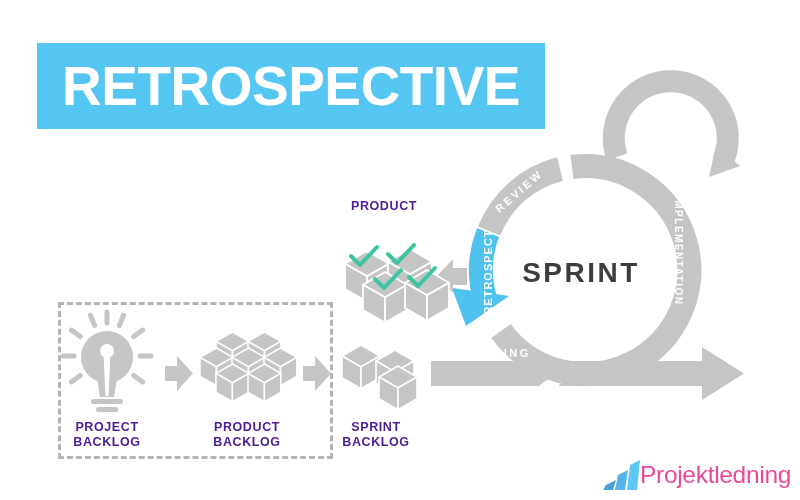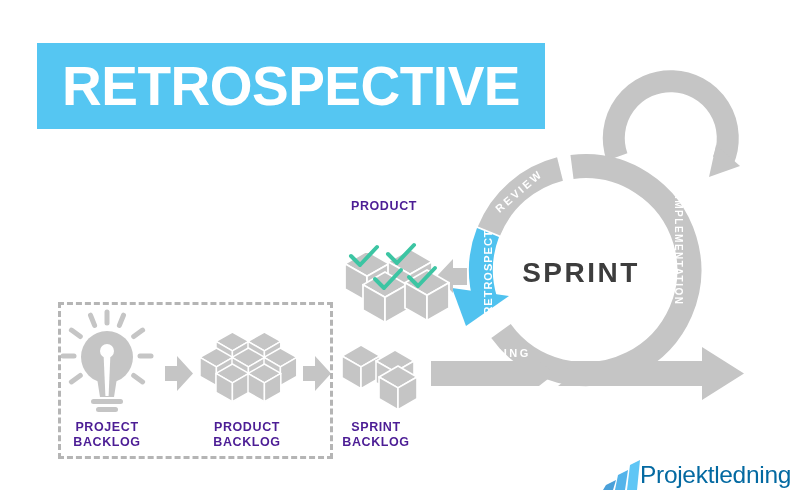--- a/index.html
+++ b/index.html
@@ -22,21 +22,21 @@
           letter-spacing:1px;transform:rotate(-90deg);}
   .planning{left:432px;top:346px;width:120px;text-align:center;font-size:11px;
           letter-spacing:2.5px;line-height:15px;}
   .increment-label{left:324px;top:199px;width:120px;}
   .dashed-box{left:58px;top:302px;width:275px;height:157px;
           border:3px dashed #b5b5b5;box-sizing:border-box;}
   .vision-label{left:47px;top:420px;width:120px;}
   .backlog-label{left:187px;top:420px;width:120px;}
   .sprintbacklog-label{left:316px;top:420px;width:120px;}
   .logo-text{left:640px;top:458px;height:34px;line-height:34px;font-size:24.5px;
-          color:#0369a1;letter-spacing:-0.3px;}
+          color:#ec4899;letter-spacing:-0.3px;}
 </style>
 </head>
 <body>
 
 <svg class="abs" width="800" height="500" viewBox="0 0 800 500" style="left:0;top:0;">
   <defs>
     <g id="cube">
       <path d="M20,0 L40,11.5 L20,23 L0,11.5 Z"></path>
       <path d="M0,11.5 L20,23 L20,46 L0,34.5 Z"></path>
       <path d="M20,23 L40,11.5 L40,34.5 L20,46 Z"></path>

